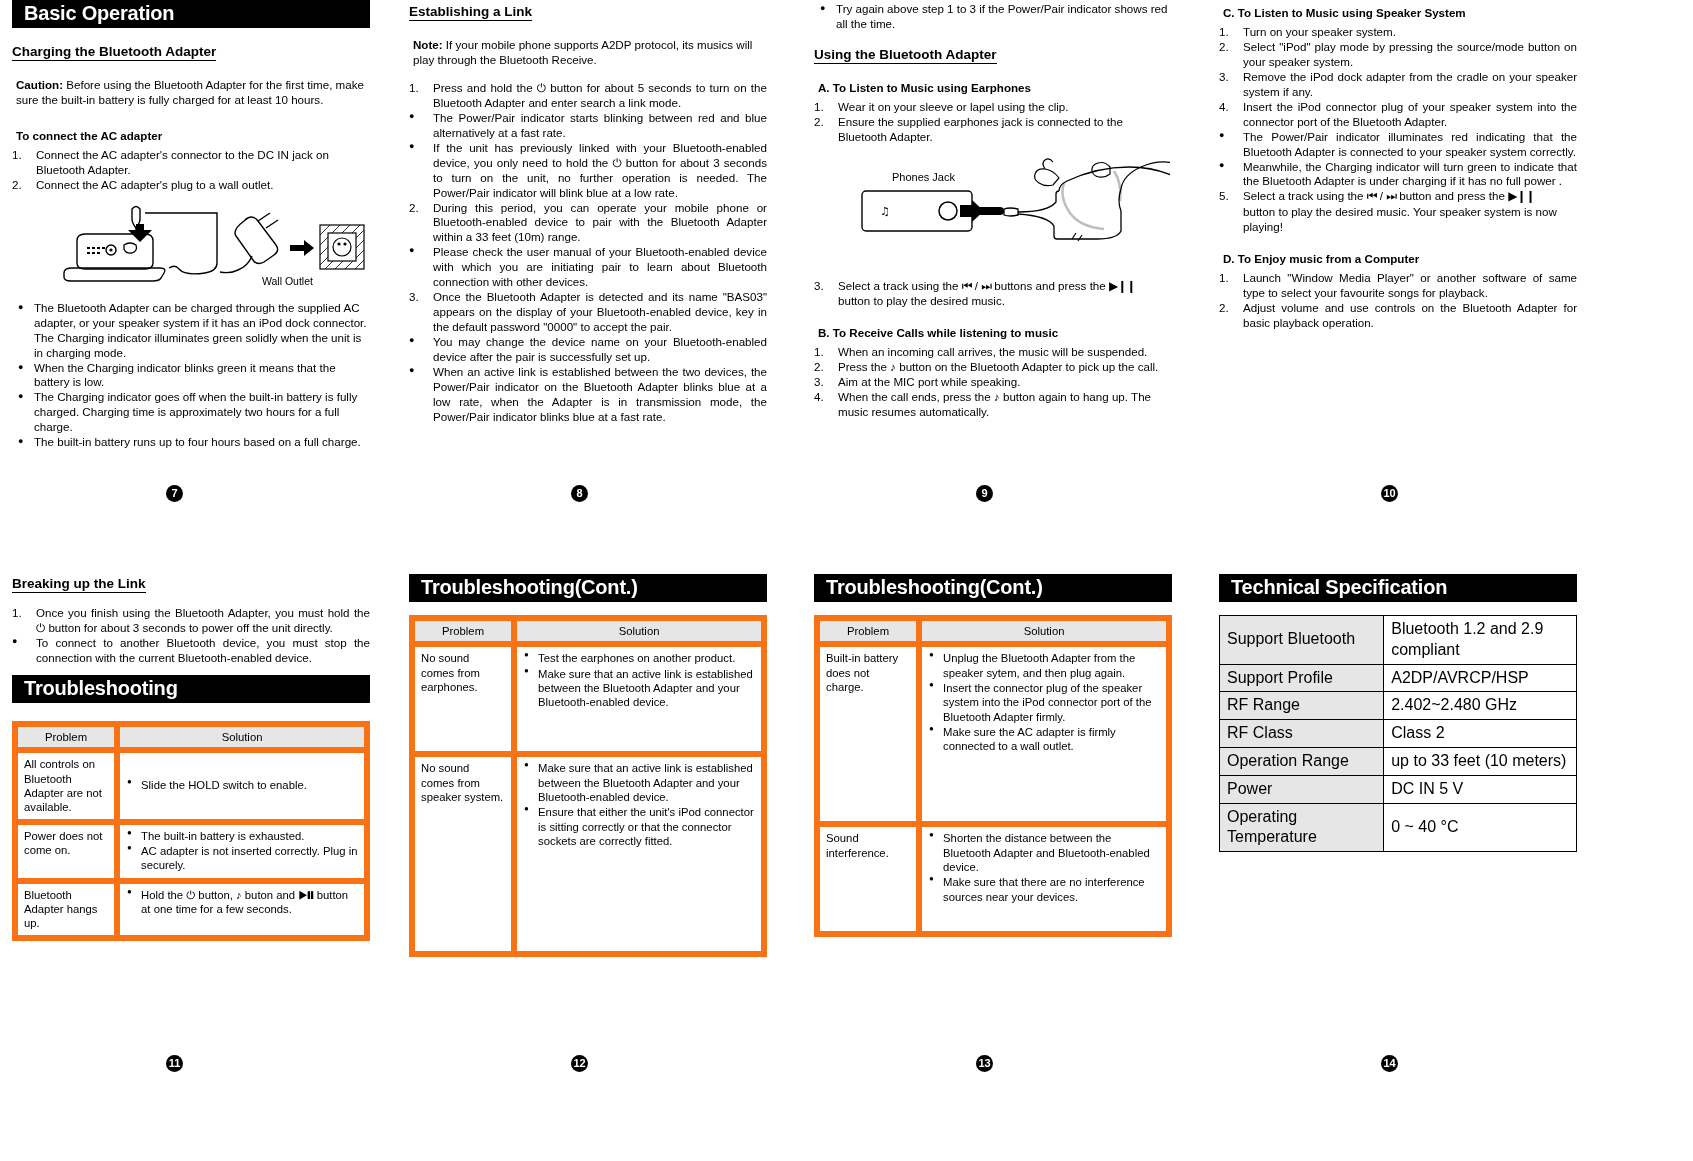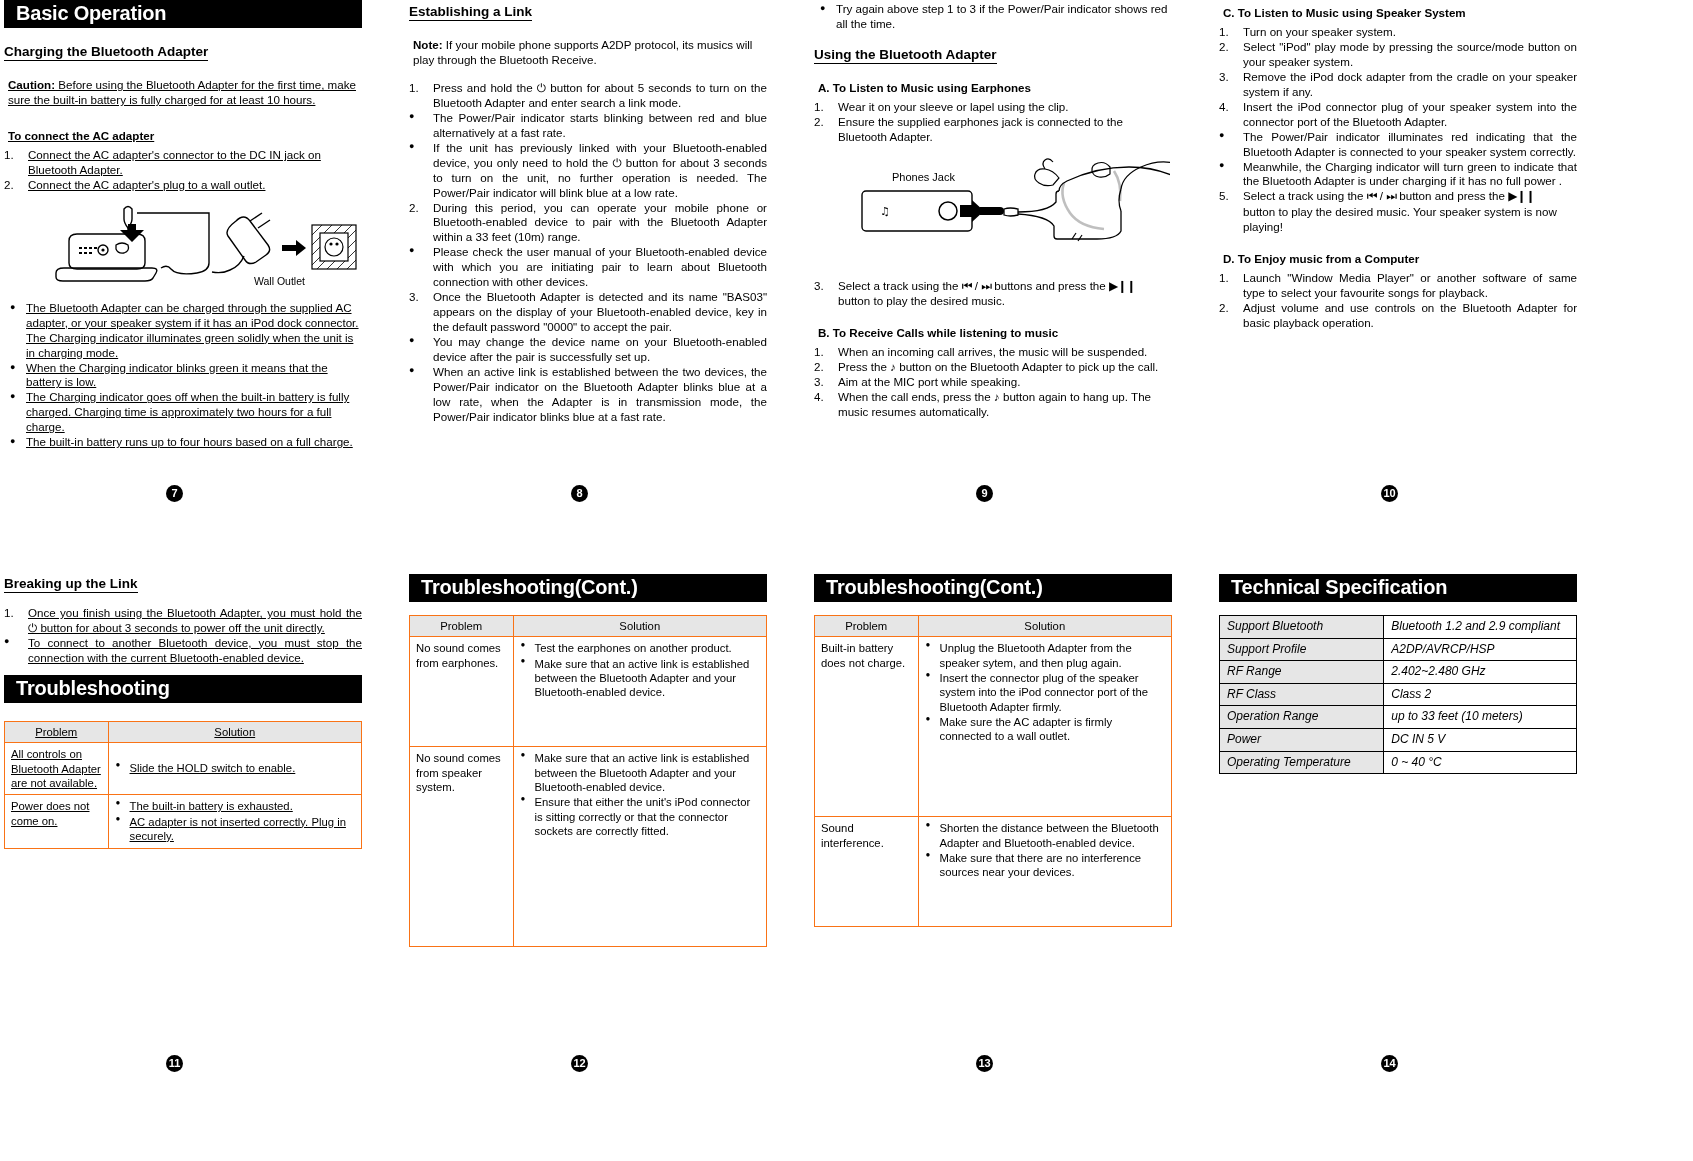--- a/index.html
+++ b/index.html
@@ -10,21 +10,21 @@
     font-family: "Liberation Sans", sans-serif;
     color: #000000;
     position: relative;
     overflow: hidden;
   }
   .page {
     position: absolute;
     width: 358px;
   }
   
-  .col1 { left: 4px; text-decoration: underline; }
+  .col1 { left: 12px; }
   .col2 { left: 409px; }
   .col3 { left: 814px; }
   .col4 { left: 1219px; }
   .rowA { top: 0px; }
   .rowB { top: 570px; }
 
   .banner {
     background: #000;
     color: #fff;
     font-weight: bold;
@@ -68,21 +68,21 @@
   li.item.num2 { padding-left: 24px; }
   li.item.num2 > .mk { left: 0px; width: 22px; }
 
   
   table.tbl {
     border-collapse: collapse;
     width: 100%;
     font-size: 11.3px;
   }
   table.tbl th, table.tbl td {
-    border: 1px solid #f97316;
+    border: 6px solid #f97316;
     padding: 4px 6px;
     vertical-align: top;
     line-height: 1.27;
     margin-left: 37px;
   }
   table.tbl th {
     background: #e6e6e6;
     font-weight: normal;
     text-align: center;
     padding: 3px 4px;
@@ -96,21 +96,21 @@
     line-height: 1.27;
   }
   td.sol li:before {
     content: "\25CF";
     position: absolute;
     left: 1px;
     top: -1px;
     font-size: 8px;
   }
 
-  table.spec { border-collapse: collapse; width:100%; font-size: 12px; font-style: italic; }
+  table.spec { border-collapse: collapse; width:100%; font-size: 16px; }
   table.spec td { border: 1px solid #000; padding: 3px 7px; line-height:1.3; }
   table.spec td.k { background:#e6e6e6; width: 46%; }
 
   .pagenum {
     position: absolute;
     font-size: 11px;
     font-weight: bold;
     color: #fff;
     background: #000;
     border-radius: 50%;
@@ -427,20 +427,28 @@
     </tr>
     <tr>
       <td class="prob">Power does not come on.</td>
       <td class="sol">
         <ul>
           <li>The built-in battery is exhausted.</li>
           <li>AC adapter is not inserted correctly. Plug in securely.</li>
         </ul>
       </td>
     </tr>
+    <tr>
+      <td class="prob">Bluetooth Adapter hangs up.</td>
+      <td class="sol">
+        <ul>
+          <li>Hold the ⏻ button, ♪ buton and ▶❙❙ button at one time for a few seconds.</li>
+        </ul>
+      </td>
+    </tr>
   </tbody>
     </table>
 </div>
 <div class="pagenum pn-row2 pn1">11</div>
 
 <div class="page col2 rowB">
   <div style="height:4px"></div>
   <div class="banner">Troubleshooting(Cont.)</div>
   <div class="gap-m"></div>
   <table class="tbl">

